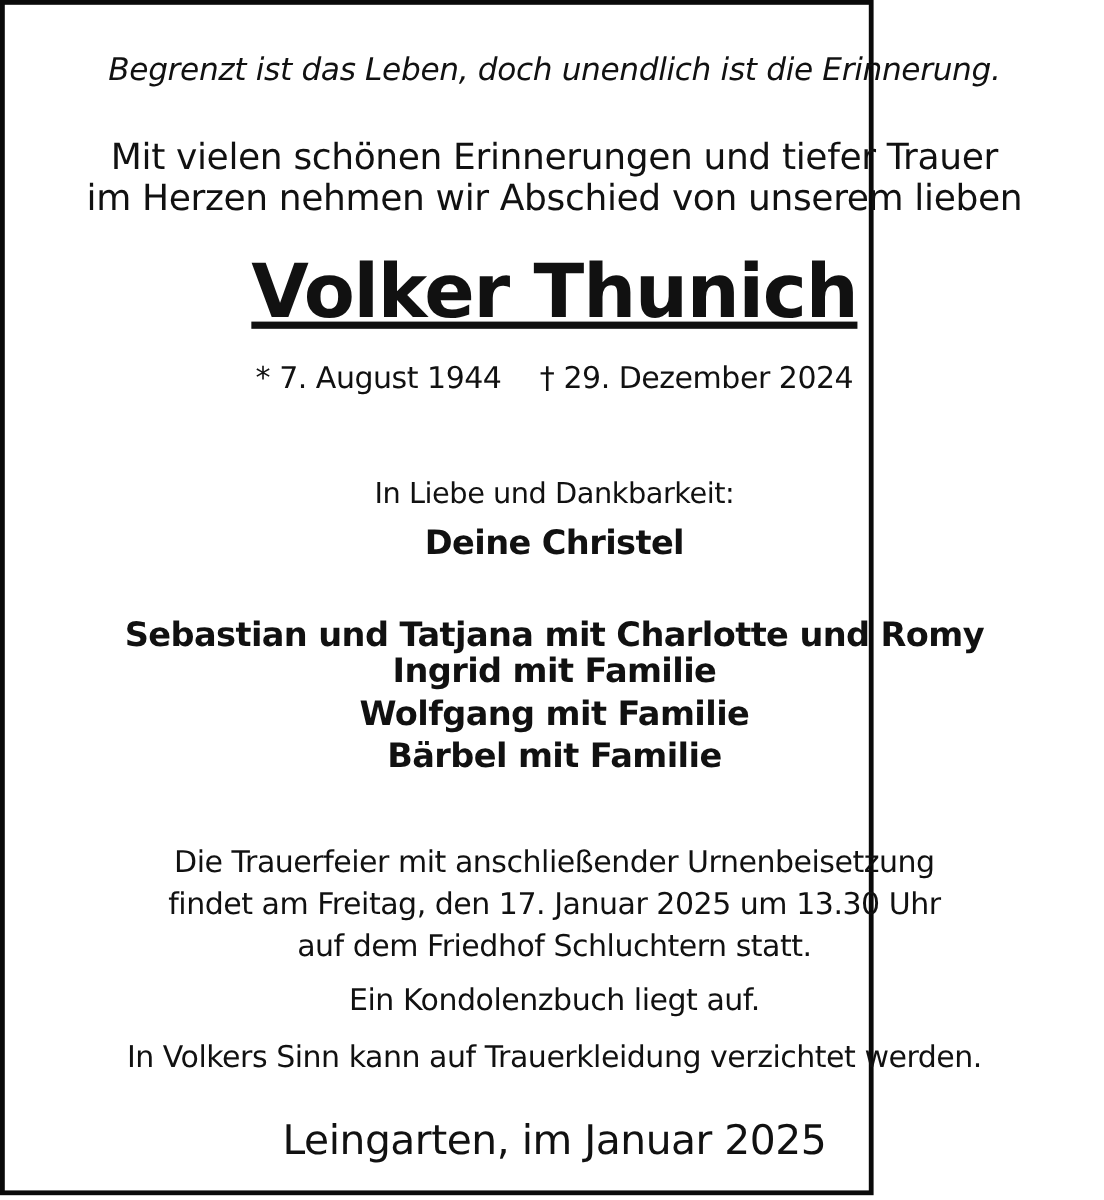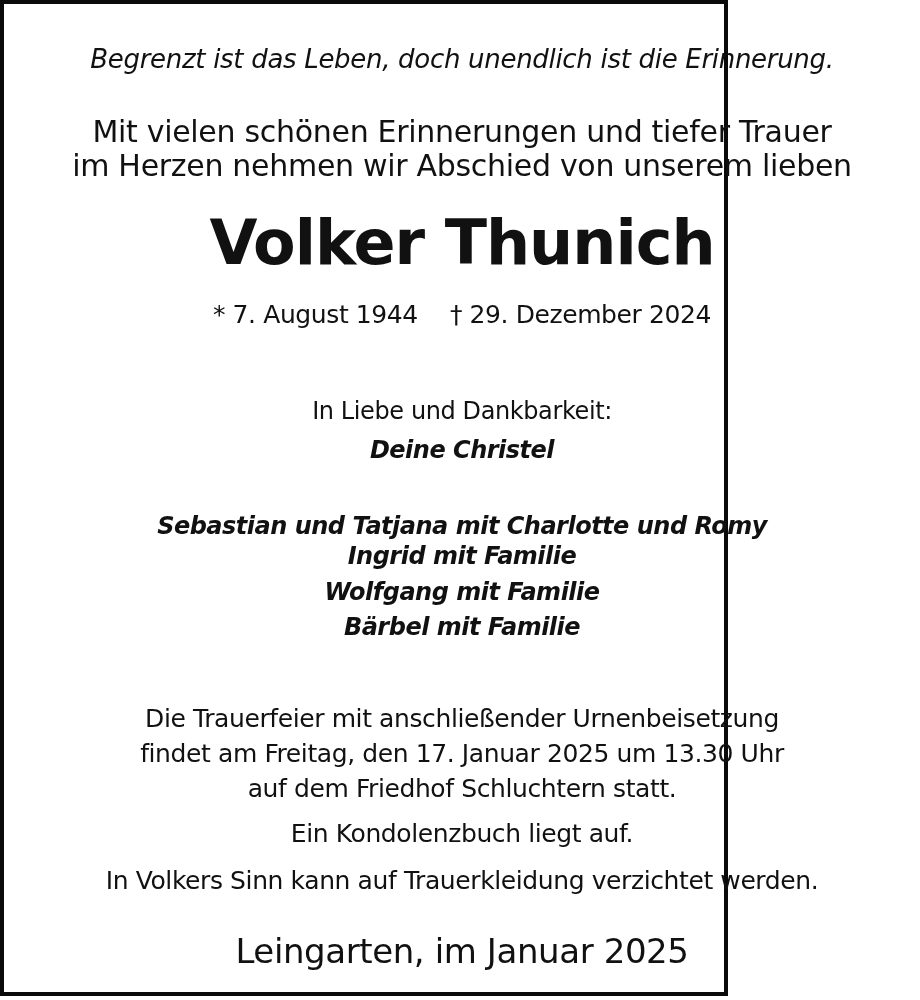--- a/index.html
+++ b/index.html
@@ -45,40 +45,40 @@
       font-size: 30px;
       letter-spacing: -0.3px;
     }
     .intro1 { top: 110px; }
     .intro2 { top: 144px; }
     .name {
       top: 202px;
       font-size: 62px;
       font-weight: bold;
       letter-spacing: -1px;
+      text-decoration: underline;
     }
     .dates {
       top: 296px;
       font-size: 25px;
       letter-spacing: -0.4px;
     }
     .dates .sep {
       display: inline-block;
       width: 32px;
     }
     .thanks {
       top: 393px;
       font-size: 24px;
       letter-spacing: -0.4px;
     }
     .mourner {
-      font-size: 24px;
+      font-size: 28px;
       font-weight: bold;
       letter-spacing: -0.5px;
-      font-style: italic;
     }
     .m0 { top: 432px; }
     .m1 { top: 467px; margin-top: 41px; }
     .m2 { top: 503px; }
     .m3 { top: 538px; }
     .m4 { top: 574px; }
     .m5 { top: 609px; }
     .service {
       font-size: 25px;
       letter-spacing: -0.4px;

